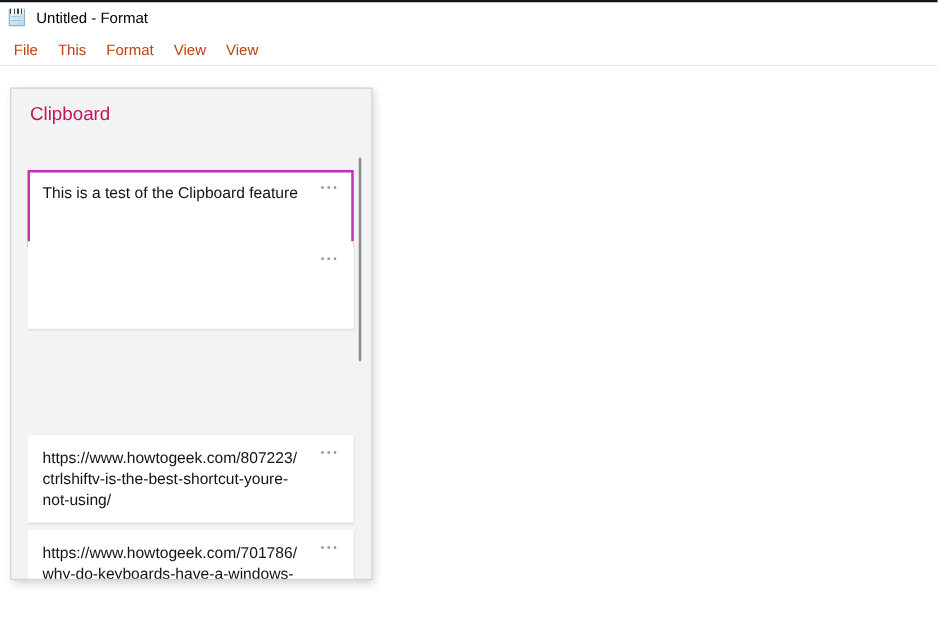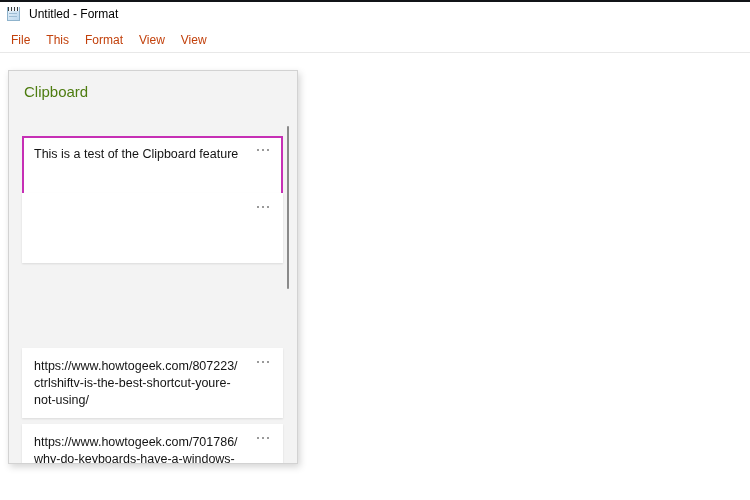--- a/index.html
+++ b/index.html
@@ -144,21 +144,21 @@
     box-sizing: border-box;
     box-shadow: 2px 3px 7px rgba(0,0,0,0.17);
     overflow: hidden;
   }
 
   .clipboard-header {
     position: absolute;
     left: 15px;
     top: 13px;
     font-size: 15px;
-    color: #4d7c0f;
+    color: #be185d;
     line-height: 1;
     white-space: nowrap;
   }
 
   .clip-list {
     position: absolute;
     left: 0;
     top: 45px;
     width: 290px;
     height: 349px;

